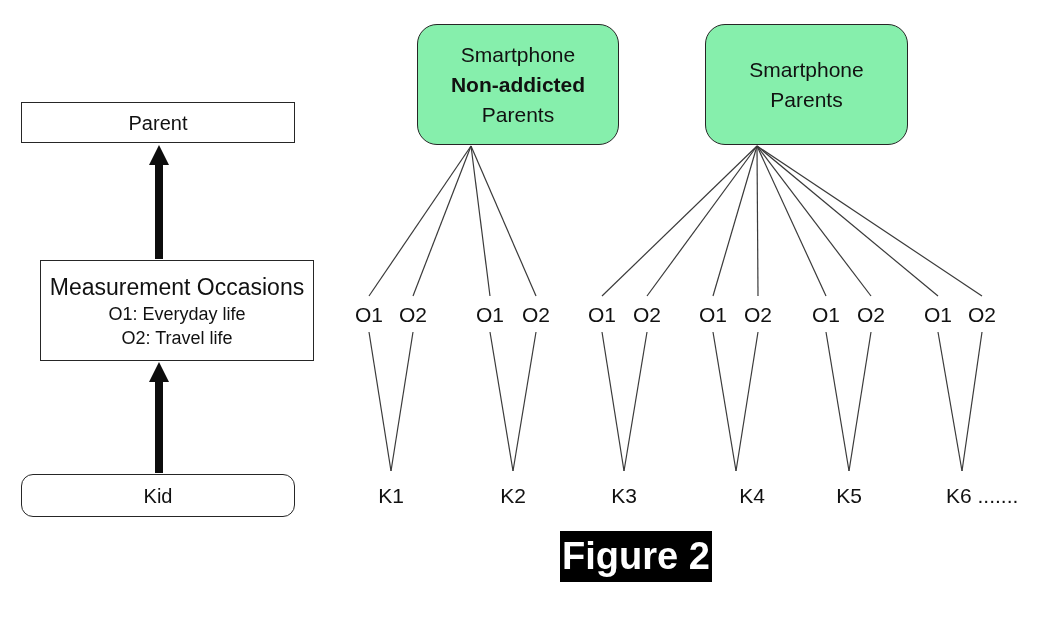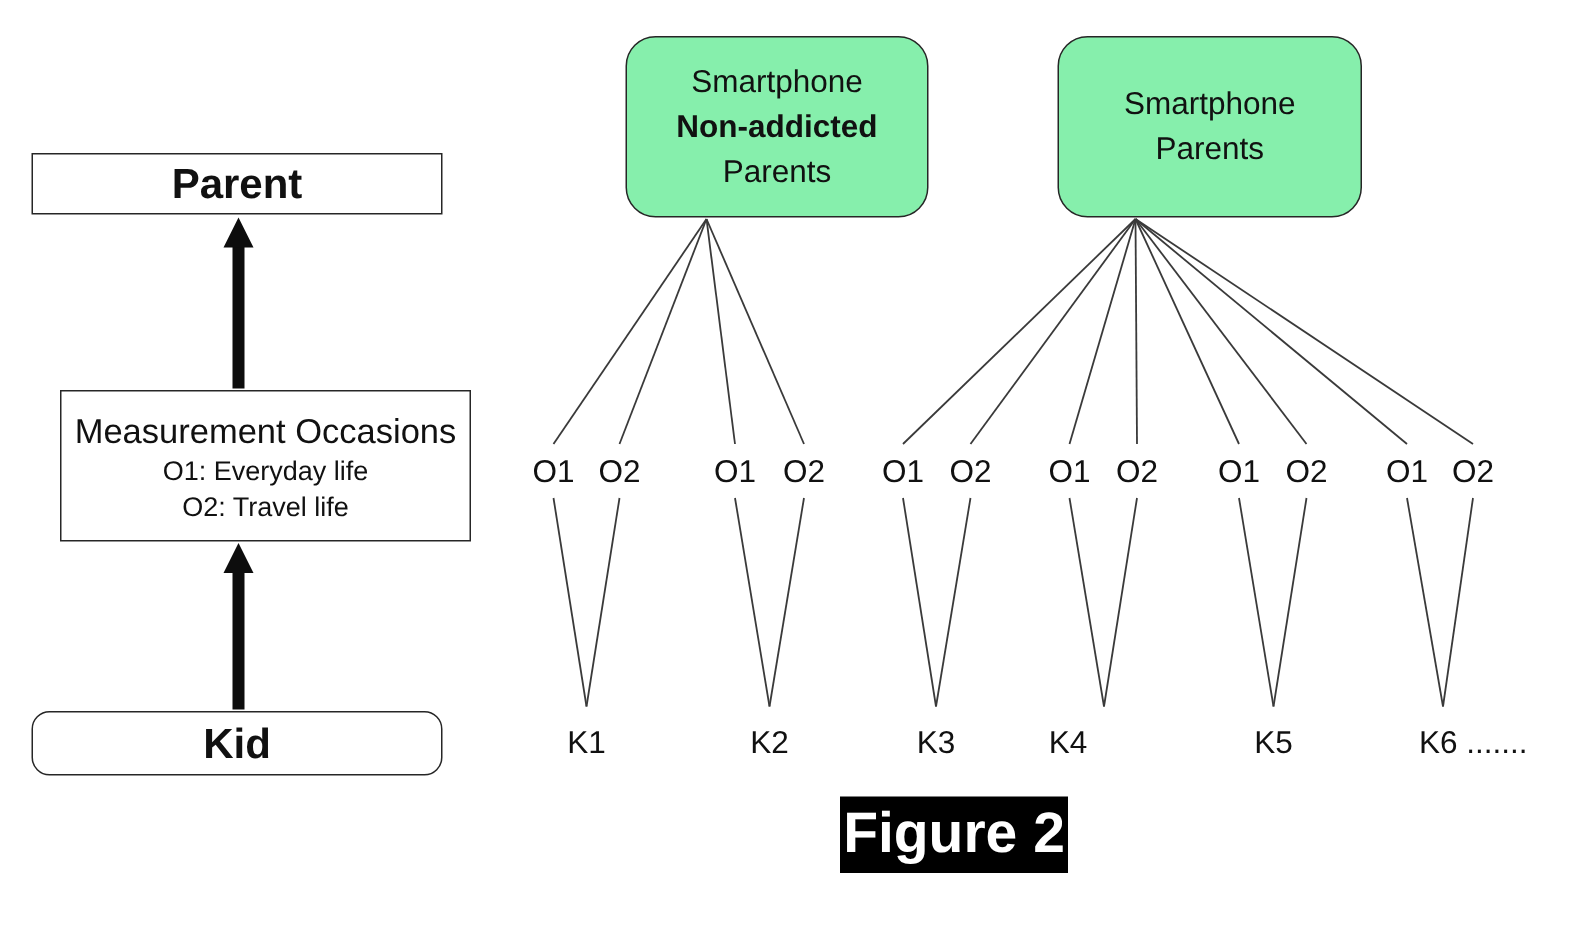--- a/index.html
+++ b/index.html
@@ -13,21 +13,21 @@
   html,body{margin:0;padding:0;background:#ffffff;}
   body{font-family:"Liberation Sans",sans-serif;color:var(--c-text);}
   .stage{position:relative;width:1054px;height:620px;background:#ffffff;overflow:hidden;}
   svg.layer{position:absolute;left:0;top:0;width:1054px;height:620px;}
 
   .rect-box{
     position:absolute;box-sizing:border-box;border:1.6px solid var(--c-border);
     background:#ffffff;display:flex;flex-direction:column;align-items:center;justify-content:center;
     text-align:center;
   }
-  .box-label{font-size:28px;line-height:26px;font-weight:bold;}
+  .box-label{font-size:20px;line-height:26px;}
   .m-title{font-size:23px;line-height:30px;}
   .m-item{font-size:18px;line-height:24px;}
 
   .round-box{
     position:absolute;box-sizing:border-box;border:1.6px solid var(--c-border);
     border-radius:20px;background:#86efac;display:flex;flex-direction:column;
     align-items:center;justify-content:center;text-align:center;margin-left:46px;
   }
   .g-line{font-size:21px;line-height:30px;}
   .g-line.bold{font-weight:bold;}
@@ -114,20 +114,20 @@
     <div class="o-label" style="left: 413px; top: 302px;">O2</div>
     <div class="k-label" style="left: 391px; top: 483px;">K1</div>
     <div class="o-label" style="left: 490px; top: 302px;">O1</div>
     <div class="o-label" style="left: 536px; top: 302px;">O2</div>
     <div class="k-label" style="left: 513px; top: 483px;">K2</div>
     <div class="o-label" style="left: 602px; top: 302px;">O1</div>
     <div class="o-label" style="left: 647px; top: 302px;">O2</div>
     <div class="k-label" style="left: 624px; top: 483px;">K3</div>
     <div class="o-label" style="left: 713px; top: 302px;">O1</div>
     <div class="o-label" style="left: 758px; top: 302px;">O2</div>
-    <div class="k-label" style="left: 712px; top: 483px;">K4</div>
+    <div class="k-label" style="left: 752px; top: 483px;">K4</div>
     <div class="o-label" style="left: 826px; top: 302px;">O1</div>
     <div class="o-label" style="left: 871px; top: 302px;">O2</div>
     <div class="k-label" style="left: 849px; top: 483px;">K5</div>
     <div class="o-label" style="left: 938px; top: 302px;">O1</div>
     <div class="o-label" style="left: 982px; top: 302px;">O2</div>
     <div class="k-label left-align" style="left: 946px; top: 483px;">K6 .......</div>
   </div>
 
 </body></html>

